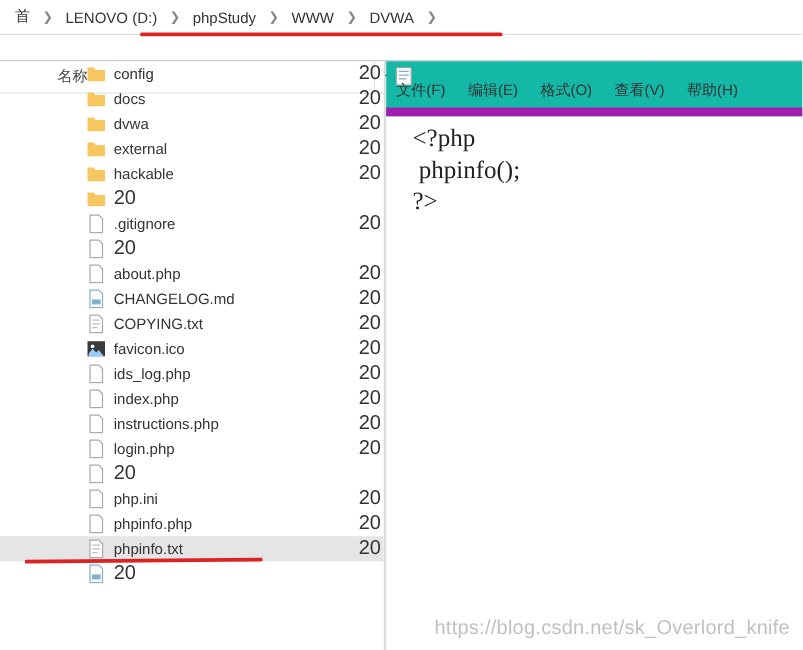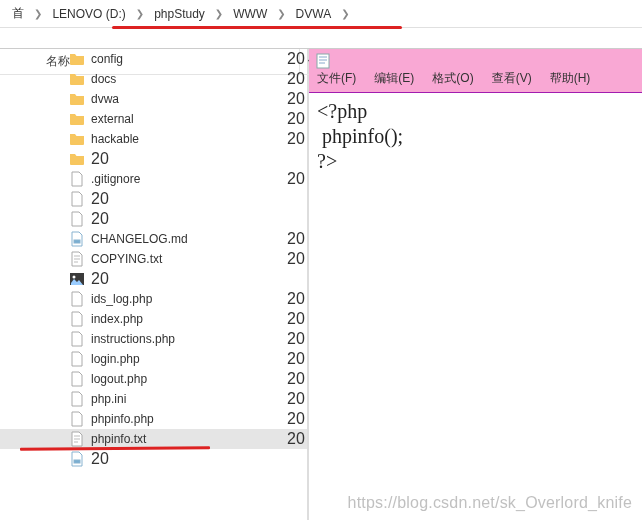--- a/index.html
+++ b/index.html
@@ -114,43 +114,43 @@
       border-radius: 1px;
     }
     .ru-bottom {
       bottom: -1px;
       left: 20px;
       width: 190px;
       transform: rotate(-0.5deg);
     }
     .editor-toolbar {
       height: 44px;
-      border-bottom: 1px solid #a21caf;
-      background: #f9a8d4;
+      border-bottom: 7px solid #a21caf;
+      background: #14b8a6;
       position: relative;
     }
     .ed-title-icon {
       position: absolute;
       top: 4px;
       left: 6px;
       width: 16px;
       height: 16px;
     }
     .ed-menus {
       position: absolute;
       bottom: 3px;
       left: 4px;
       display: flex;
       gap: 10px;
       font-size: 12px;
       color: #333;
     }
     .ed-menu-item { padding: 2px 4px; }
     .ed-body {
-      padding: 6px 8px;
+      padding: 6px 21px;
       font-family: "SimSun", "NSimSun", serif;
       font-size: 20px;
       line-height: 1.25;
       color: #222;
       white-space: pre;
     }
     .watermark {
       position: absolute;
       right: 10px;
       bottom: 8px;
@@ -264,20 +264,21 @@
             </svg>
           </span>
           <span class="fdate">20</span>
         </div>
         <div class="row">
           <span class="icon file">
             <svg viewBox="0 0 16 16" width="16" height="16">
               <path d="M3 1h7l3 3v11H3z" fill="#fff" stroke="#aaa"></path>
             </svg>
           </span>
+          <span class="fname">about.php</span>
           <span class="fdate">20</span>
         </div>
         <div class="row">
           <span class="icon md">
             <svg viewBox="0 0 16 16" width="16" height="16">
               <path d="M3 1h7l3 3v11H3z" fill="#fff" stroke="#89b3d0"></path>
               <rect x="5" y="9" width="6" height="3" fill="#7aaed1"></rect>
             </svg>
           </span>
           <span class="fname">CHANGELOG.md</span>
@@ -296,20 +297,21 @@
           <span class="fdate">20</span>
         </div>
         <div class="row">
           <span class="icon img">
             <svg viewBox="0 0 16 16" width="16" height="16">
               <rect x="1" y="2" width="14" height="12" fill="#3a3a3a"></rect>
               <circle cx="5" cy="6" r="1.5" fill="#fff"></circle>
               <path d="M2 12l3-4 3 3 2-2 4 5H2z" fill="#9cf"></path>
             </svg>
           </span>
+          <span class="fname">favicon.ico</span>
           <span class="fdate">20</span>
         </div>
         <div class="row">
           <span class="icon file">
             <svg viewBox="0 0 16 16" width="16" height="16">
               <path d="M3 1h7l3 3v11H3z" fill="#fff" stroke="#aaa"></path>
             </svg>
           </span>
           <span class="fname">ids_log.php</span>
           <span class="fdate">20</span>
@@ -340,21 +342,20 @@
           </span>
           <span class="fname">login.php</span>
           <span class="fdate">20</span>
         </div>
         <div class="row">
           <span class="icon file">
             <svg viewBox="0 0 16 16" width="16" height="16">
               <path d="M3 1h7l3 3v11H3z" fill="#fff" stroke="#aaa"></path>
             </svg>
           </span>
-          <span class="fname">logout.php</span>
           <span class="fdate">20</span>
         </div>
         <div class="row">
           <span class="icon file">
             <svg viewBox="0 0 16 16" width="16" height="16">
               <path d="M3 1h7l3 3v11H3z" fill="#fff" stroke="#aaa"></path>
             </svg>
           </span>
           <span class="fname">php.ini</span>
           <span class="fdate">20</span>

